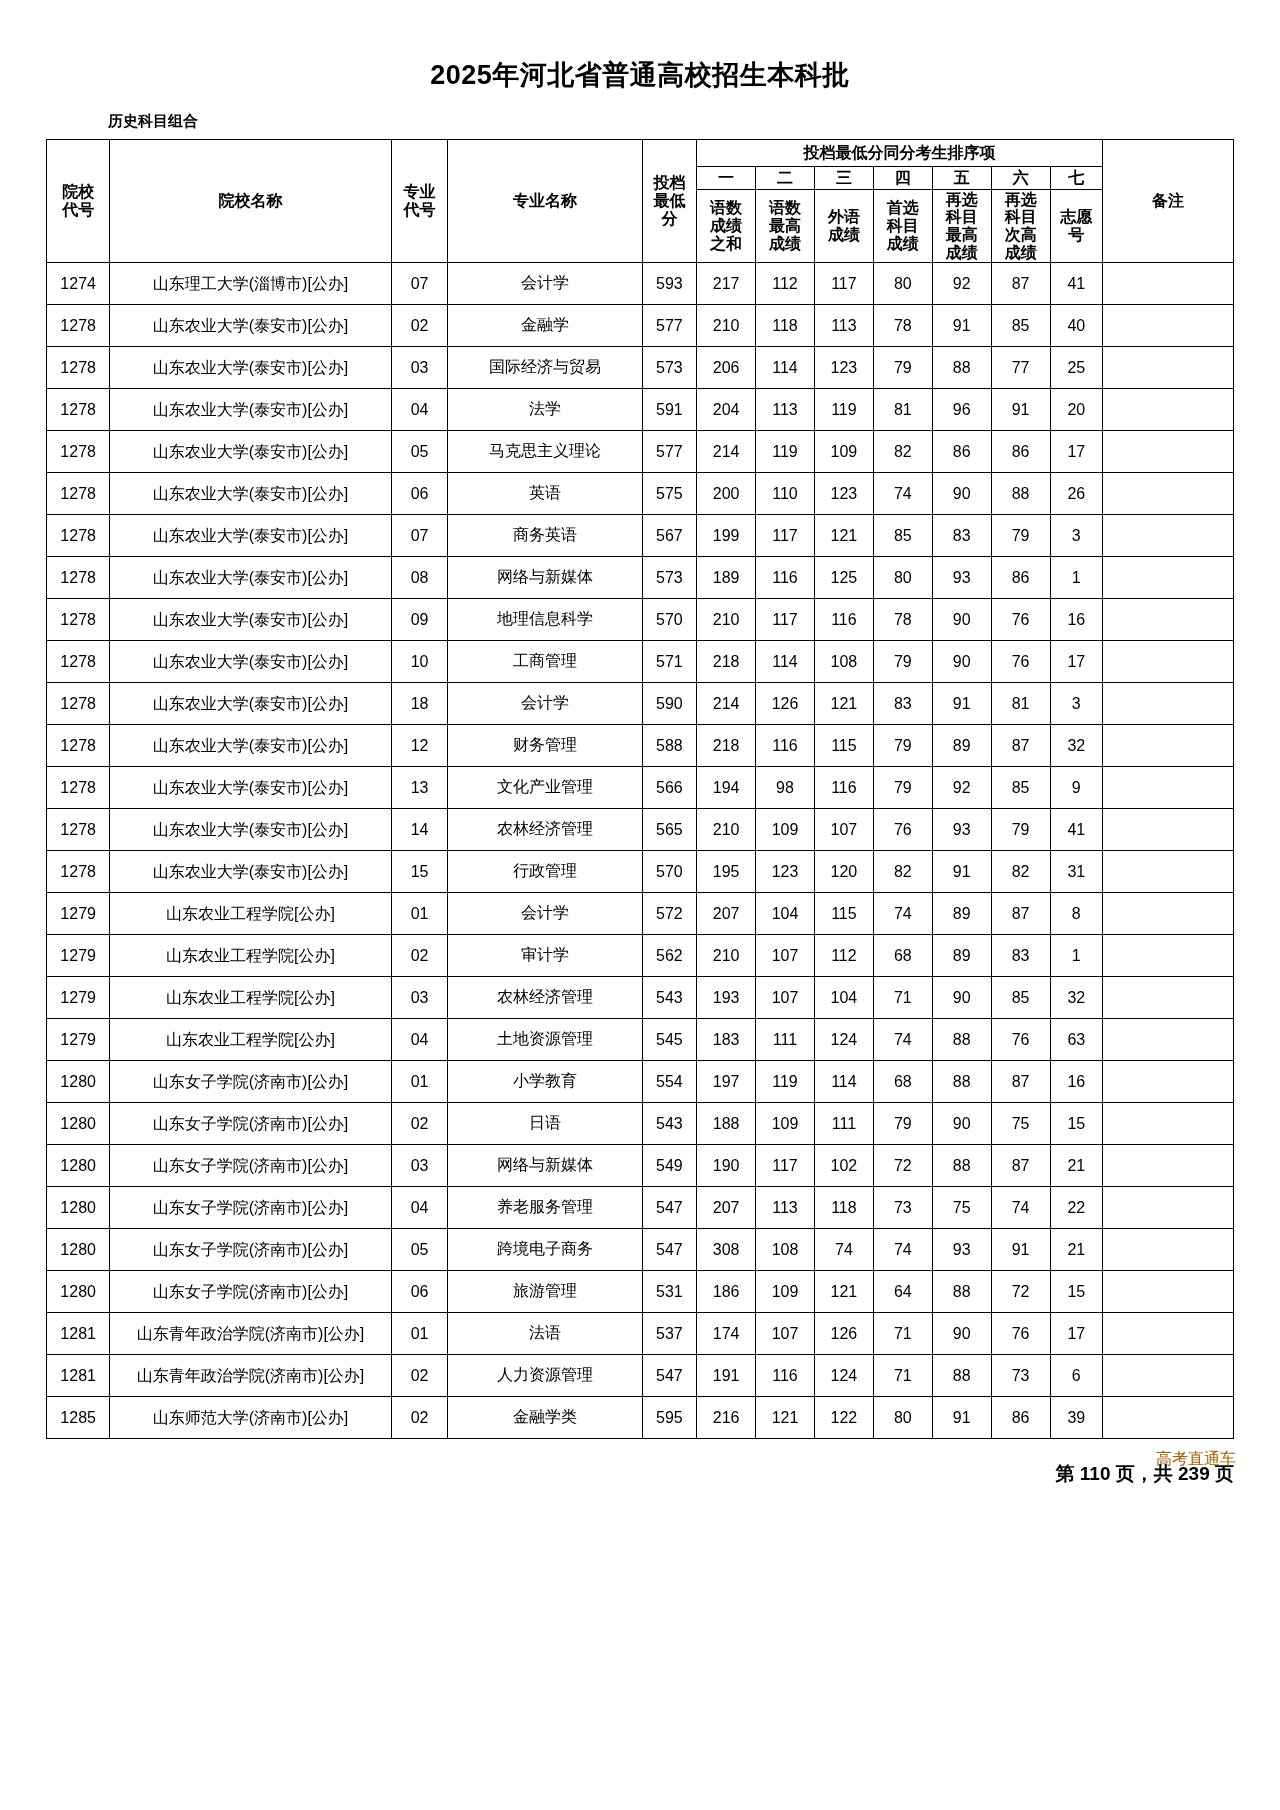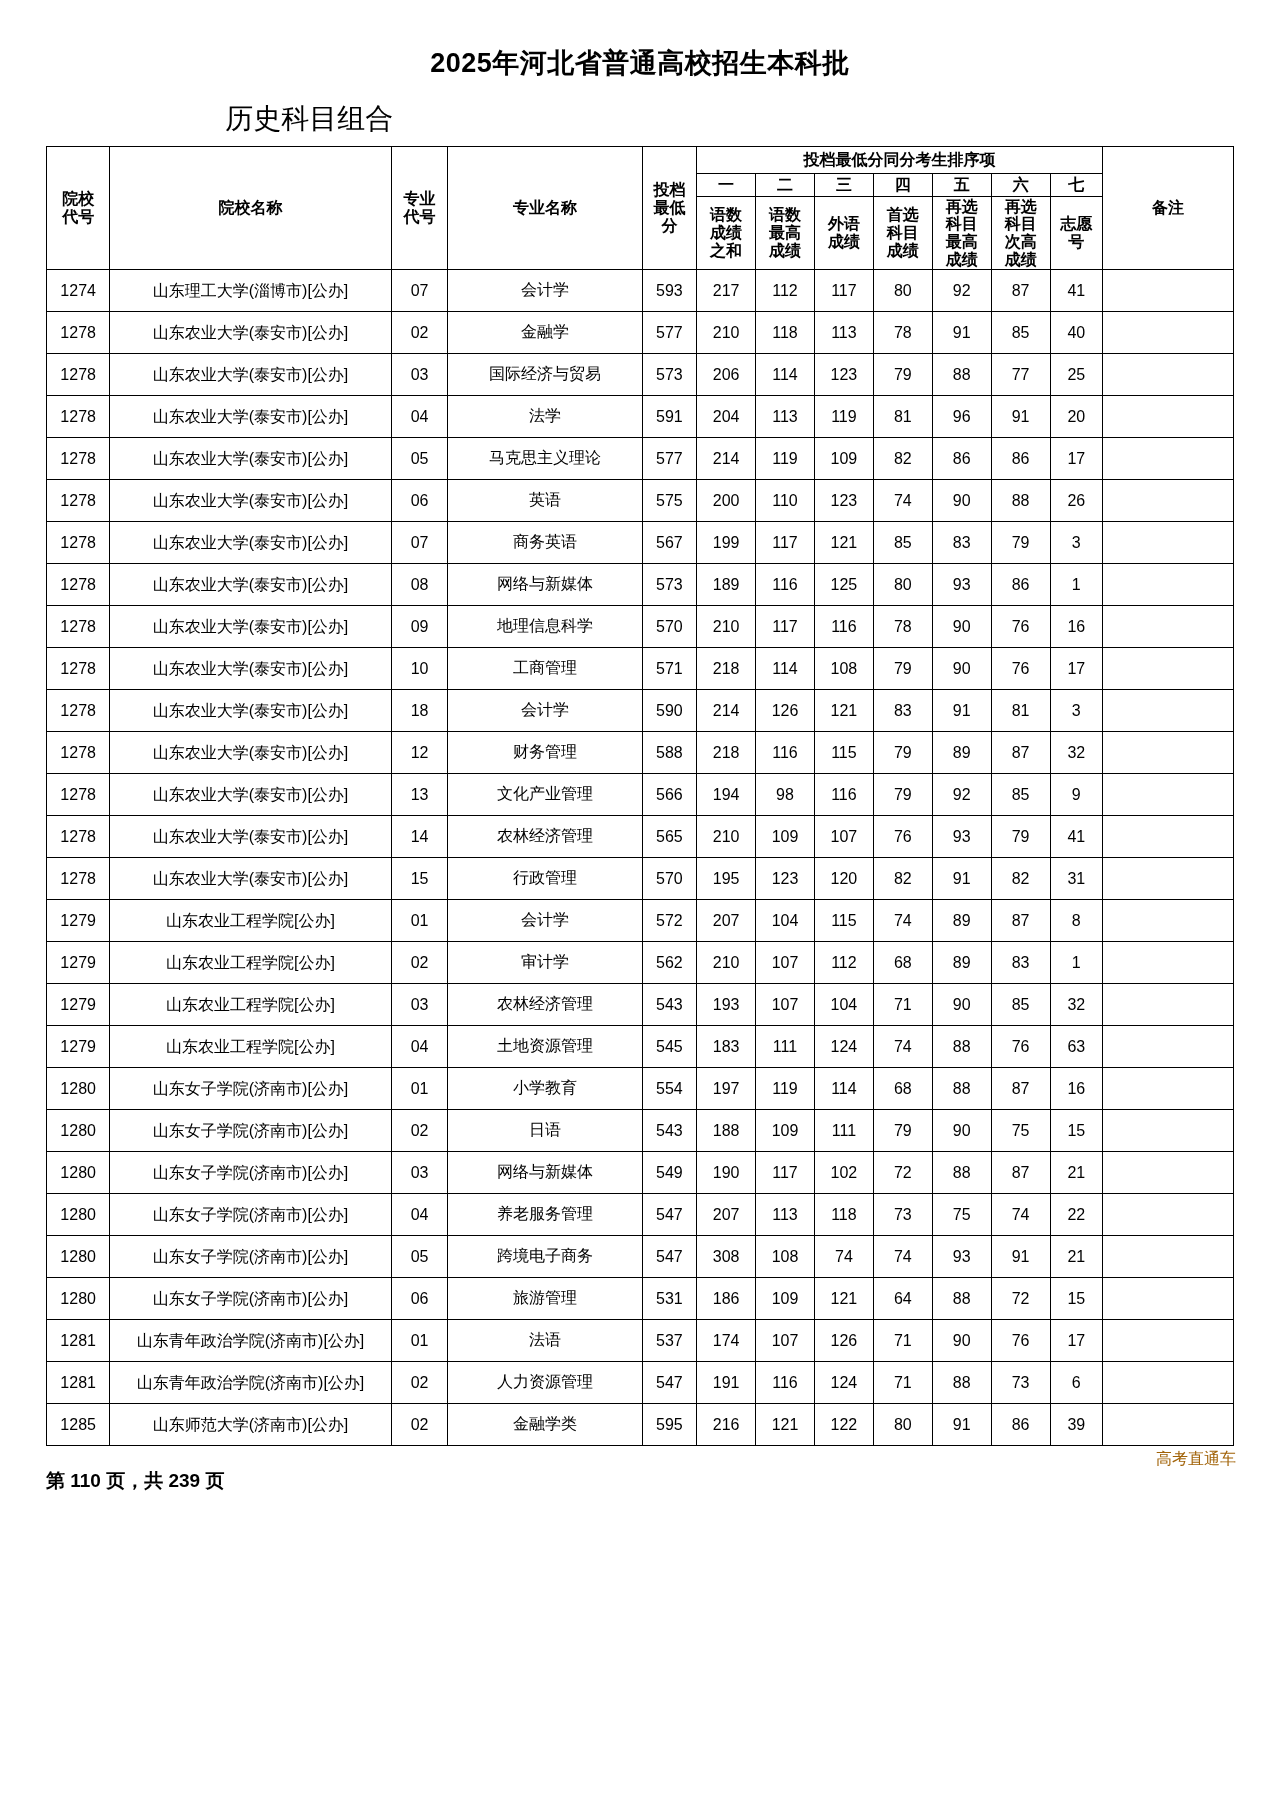--- a/index.html
+++ b/index.html
@@ -11,21 +11,21 @@
     width: 1280px;
     height: 1810px;
     font-family: "Liberation Sans", "DejaVu Sans", sans-serif;
     color: #000000;
     position: relative;
   }
   .page {
     width: 1280px;
     height: 1478px;
     box-sizing: border-box;
-    padding: 44px 46px 0 46px;
+    padding: 56px 46px 0 46px;
     position: relative;
   }
   .doc-title {
     text-align: center;
     font-size: 27px;
     font-weight: bold;
     line-height: 1.42;
     letter-spacing: 0.5px;
   }
   .subhead-row {
@@ -35,24 +35,24 @@
     margin-bottom: 8px;
     padding-left: 2px;
     padding-right: 2px;
   }
   .subhead-left {
     font-size: 21px;
     font-weight: bold;
     width: 33%;
   }
   .subhead-center {
-    font-size: 28px;
-    font-weight: normal;
+    font-size: 15px;
+    font-weight: bold;
     width: 34%;
-    text-align: center;
+    text-align: left;
     margin-left: 60px;
   }
   .subhead-right {
     width: 33%;
   }
   table.main {
     border-collapse: collapse;
     width: 1188px;
     table-layout: fixed;
   }
@@ -105,21 +105,21 @@
     padding-left: 10px;
     font-size: 17px;
   }
   td.c-num {
     font-size: 17px;
   }
   td.c-remark {
     font-size: 16px;
   }
   .footer {
-    text-align: left;
+    text-align: right;
     font-size: 19px;
     font-weight: bold;
     margin-top: 22px;
   }
   .watermark {
     position: absolute;
     right: 44px;
     bottom: 8px;
     font-size: 16px;
     color: #a16207;

